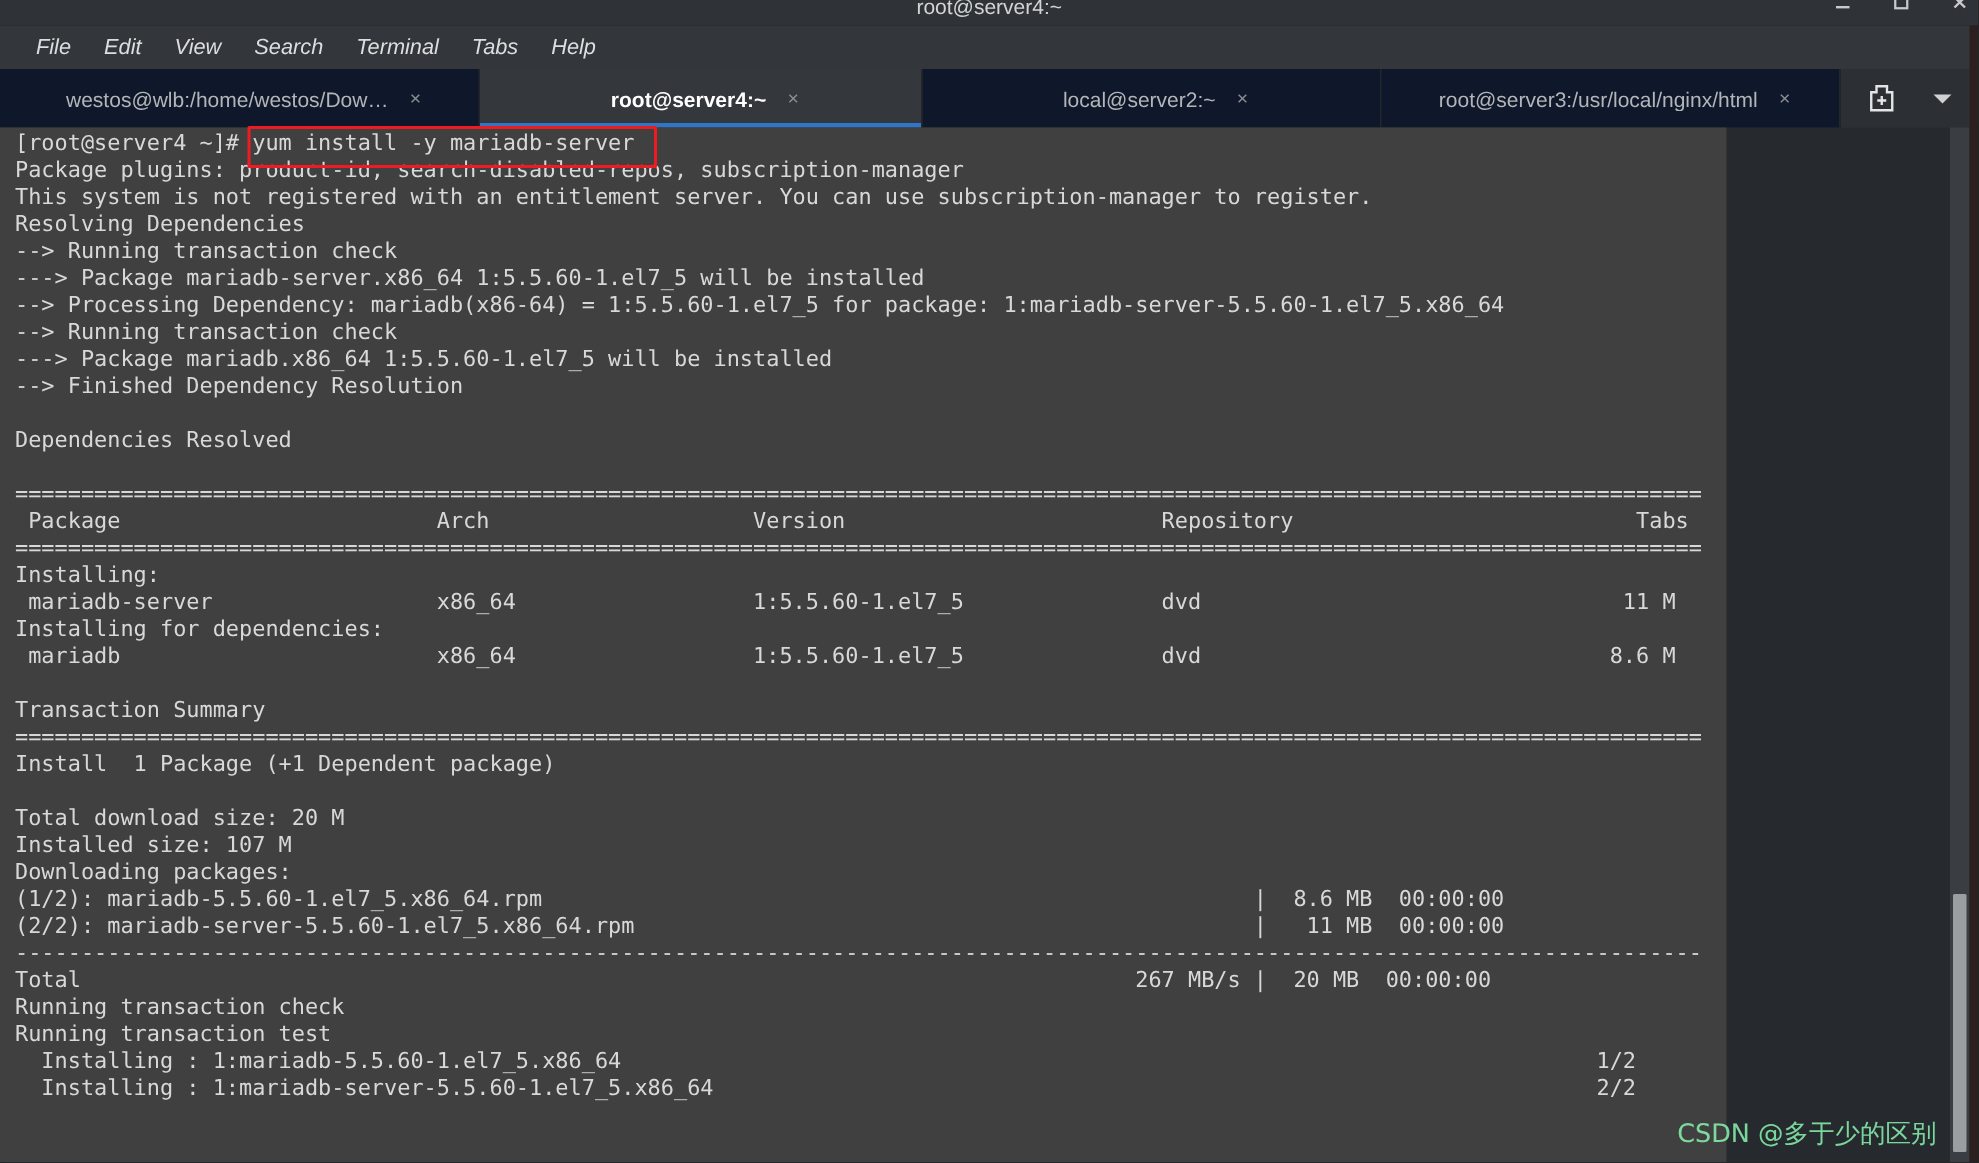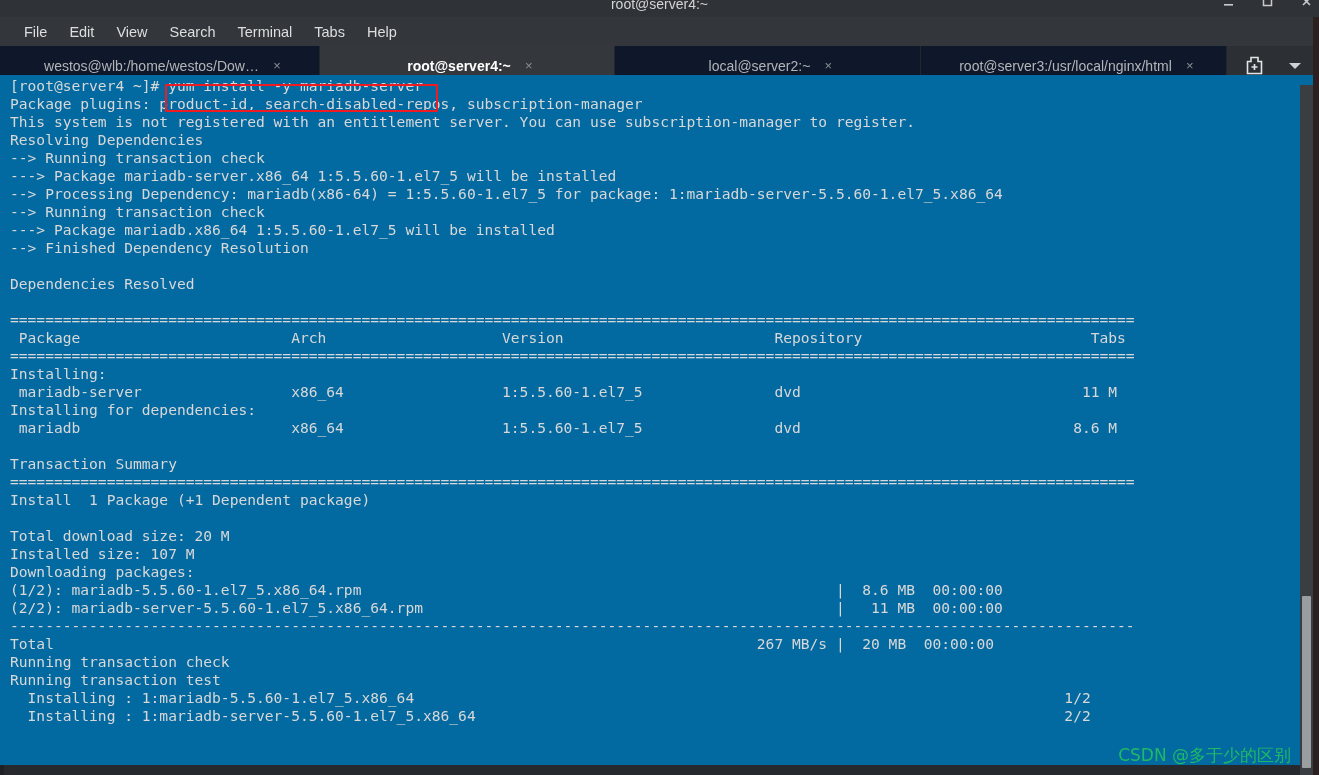--- a/index.html
+++ b/index.html
@@ -61,20 +61,21 @@
   .menubar {
     position: absolute;
     left: 0; top: 17px;
     width: 1319px;
     height: 29px;
     background: #33373b;
     display: flex;
     align-items: center;
     padding-left: 13px;
     box-sizing: border-box;
+    font-style: italic;
   }
   .menu-item {
     font-size: 14.5px;
     color: #dcdedf;
     padding: 2px 11px;
     cursor: default;
     white-space: nowrap;
   }
 
   
@@ -143,24 +144,24 @@
   .tab-chevron {
     width: 0; height: 0;
     border-left: 6px solid transparent;
     border-right: 6px solid transparent;
     border-top: 6px solid #cfd1d3;
   }
 
   
   .terminal {
     position: absolute;
-    left: 0; top: 75px;
-    width: 1319px;
+    left: 0; top: 85px;
+    width: 1151px;
     height: 690px;
-    background: #0369a1;
+    background: #404040;
     overflow: hidden;
   }
   .term-inner {
     position: absolute;
     left: 10px;
     top: 2px;
     right: 26px;
   }
   .term-line {
     font-family: "DejaVu Sans Mono", "Liberation Mono", monospace;
@@ -211,21 +212,21 @@
     pointer-events: none;
     border-radius: 1px;
   }
 
   
   .watermark {
     position: absolute;
     right: 28px;
     bottom: 8px;
     font-size: 17px;
-    color: #22c55e;
+    color: #86efac;
     opacity: 0.88;
     white-space: nowrap;
     font-family: "DejaVu Sans", sans-serif;
   }
 </style>
 </head>
 <body>
 
 <div id="app">
 

